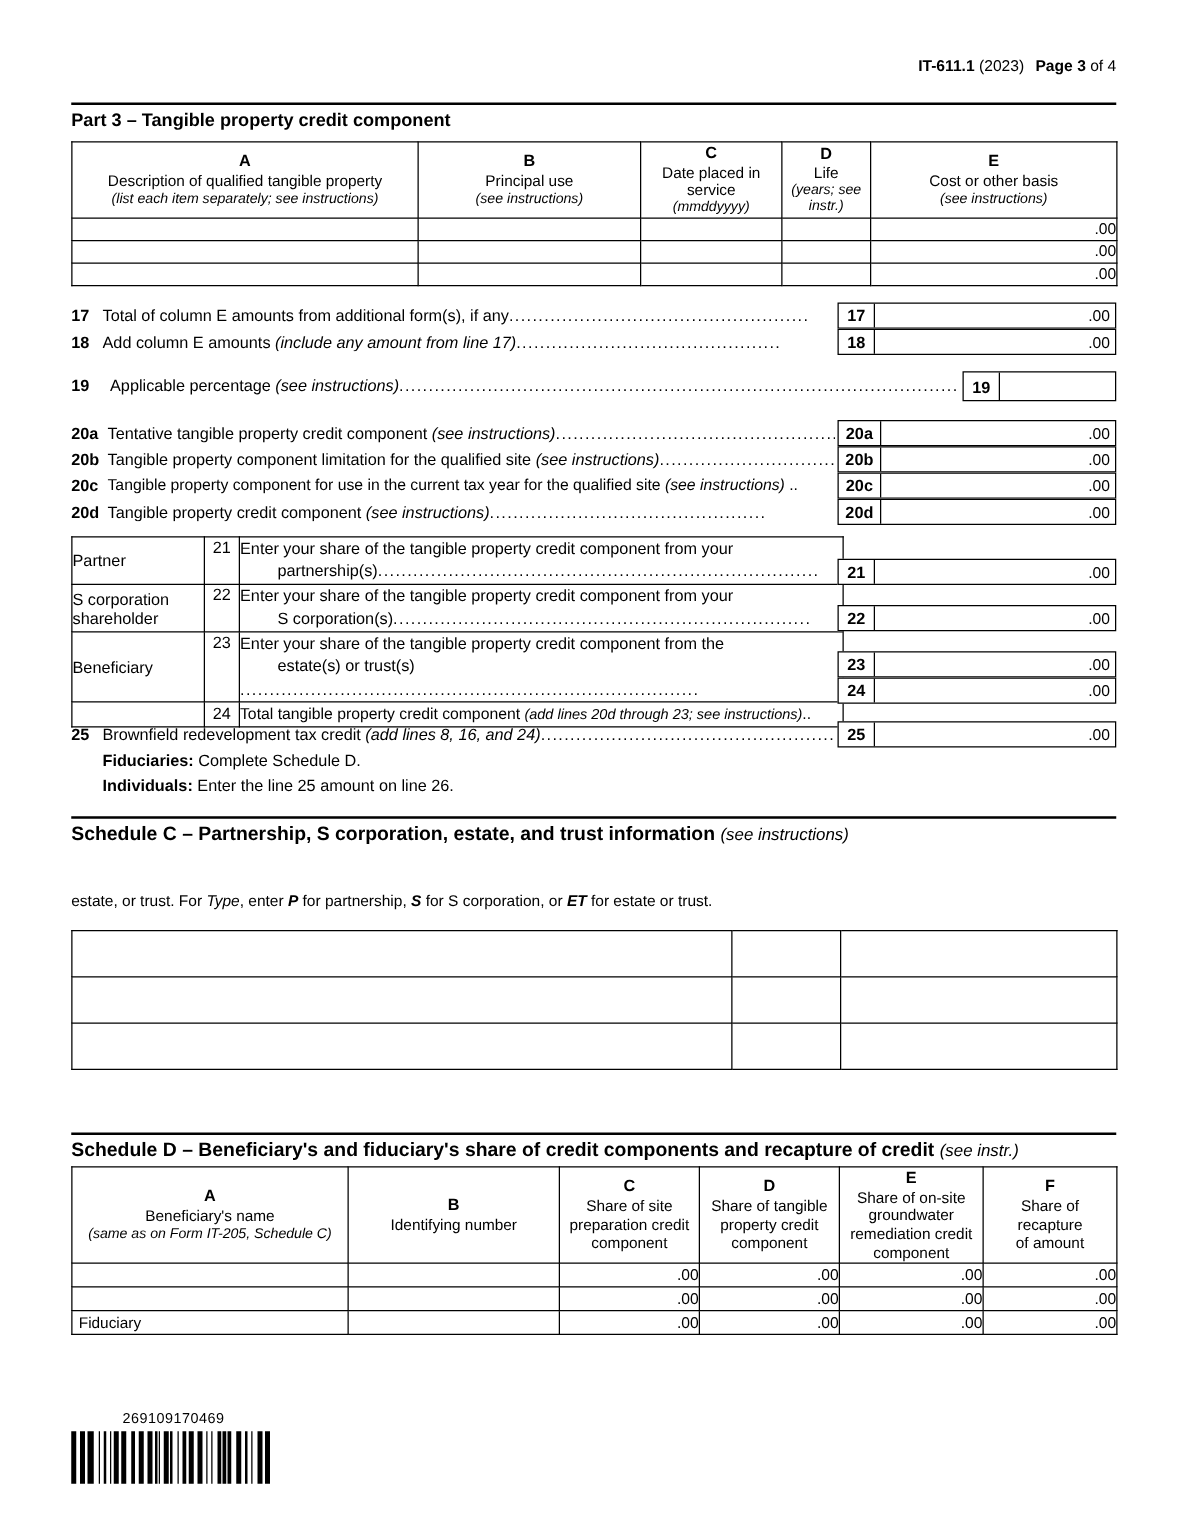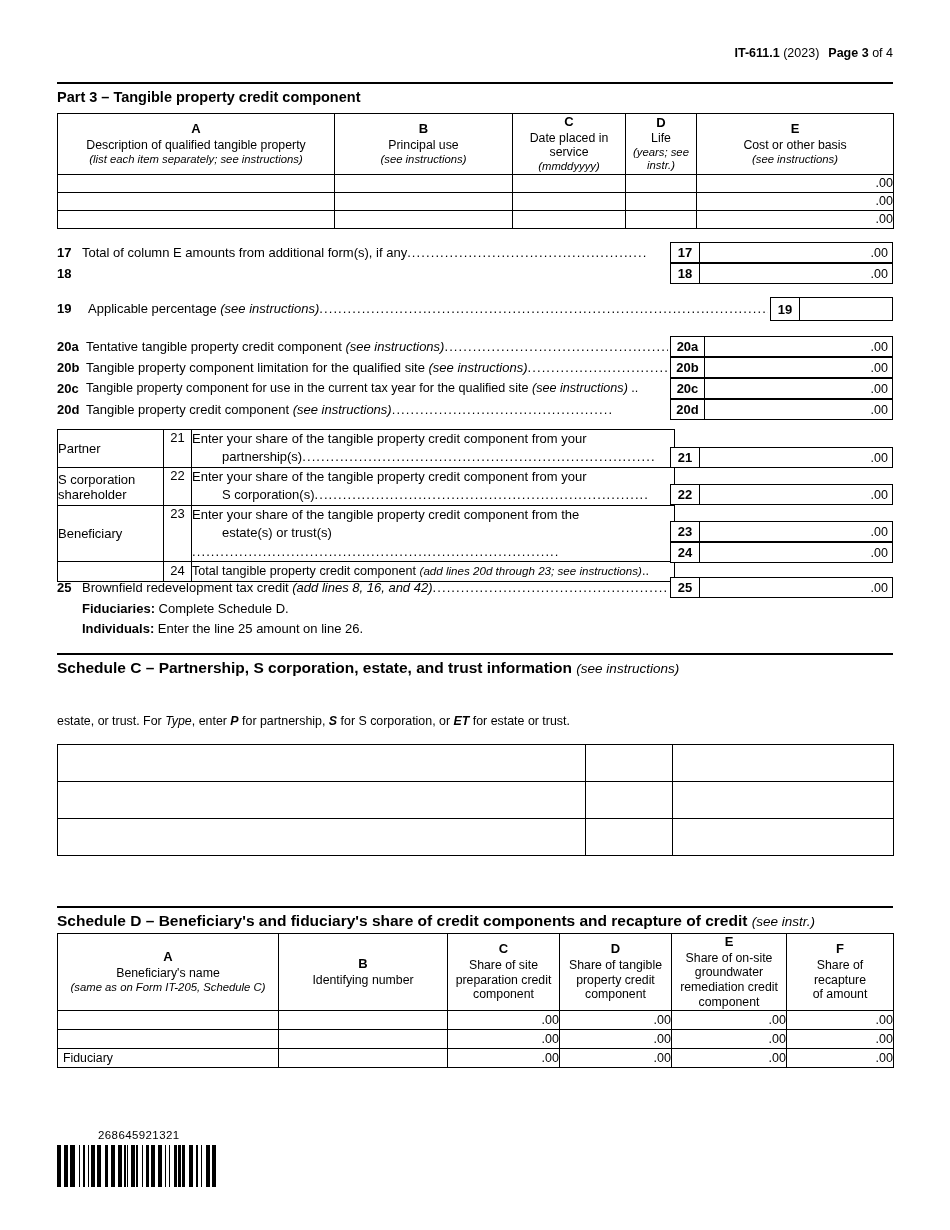--- a/index.html
+++ b/index.html
@@ -259,20 +259,23 @@
   <div class="lnum" style="left:57px; top:245px;">17</div>
   <div class="ltext" style="left:82px; top:245px; width:586px;">
     <span>Total of column E amounts from additional form(s), if any</span><span class="dots"> ...................................................</span>
   </div>
   <div class="amtbox" style="left:670px; top:242px; width:223px;">
     <span class="tag">17</span>
     <span class="val">.00</span>
   </div>
 
   <div class="lnum" style="left:57px; top:266px;">18</div>
+  <div class="ltext" style="left:82px; top:266px; width:586px;">
+    <span>Add column E amounts </span><span class="it">(include any amount from line 17)</span><span class="dots">.............................................</span>
+  </div>
   <div class="amtbox" style="left:670px; top:263px; width:223px;">
     <span class="tag">18</span>
     <span class="val">.00</span>
   </div>
 
   <div class="lnum" style="left:57px; top:301px;">19</div>
   <div class="ltext" style="left:88px; top:301px; width:680px;">
     <span>Applicable percentage </span><span class="it">(see instructions)</span><span class="dots"> ..................................................................................................................</span>
   </div>
   <div class="amtbox" style="left:770px; top:297px; width:123px; height:24px;">
@@ -369,21 +372,21 @@
     <span class="tag">23</span>
     <span class="val">.00</span>
   </div>
   <div class="amtbox" style="left:670px; top:542px; width:223px;">
     <span class="tag">24</span>
     <span class="val">.00</span>
   </div>
 
   <div class="lnum" style="left:57px; top:580px;">25</div>
   <div class="ltext" style="left:82px; top:580px; width:586px;">
-    <span>Brownfield redevelopment tax credit </span><span class="it">(add lines 8, 16, and 42)</span><span class="dots"> ....................................................</span>
+    <span>Brownfield redevelopment tax credit </span><span class="it">(add lines 8, 16, and 24)</span><span class="dots"> ....................................................</span>
   </div>
   <div class="amtbox" style="left:670px; top:577px; width:223px;">
     <span class="tag">25</span>
     <span class="val">.00</span>
   </div>
   <div class="ltext" style="left:82px; top:601px;">
     <span class="bold">Fiduciaries:</span><span> Complete Schedule D.</span>
   </div>
   <div class="ltext" style="left:82px; top:621px;">
     <span class="bold">Individuals:</span><span> Enter the line 25 amount on line 26.</span>
@@ -495,21 +498,21 @@
       <td style="height:18px; padding-left:5px;">Fiduciary</td>
       <td></td>
       <td class="amt-cell">.00</td>
       <td class="amt-cell">.00</td>
       <td class="amt-cell">.00</td>
       <td class="amt-cell">.00</td>
     </tr>
   </tbody>
     </table>
 
-  <div class="bc-num" style="left:98px; top:1129px;">268645921321</div>
+  <div class="bc-num" style="left:98px; top:1129px;">269109170469</div>
   <div class="barcode" id="barcode" style="left:57px; top:1145px; width:180px;">
       <i style="width:4.050000000000001px;background:#000"></i>
       <i style="width:2.7px;background:transparent"></i>
       <i style="width:4.050000000000001px;background:#000"></i>
       <i style="width:2.7px;background:transparent"></i>
       <i style="width:4.050000000000001px;background:#000"></i>
       <i style="width:4.050000000000001px;background:transparent"></i>
       <i style="width:1.35px;background:#000"></i>
       <i style="width:2.7px;background:transparent"></i>
       <i style="width:2.7px;background:#000"></i>

